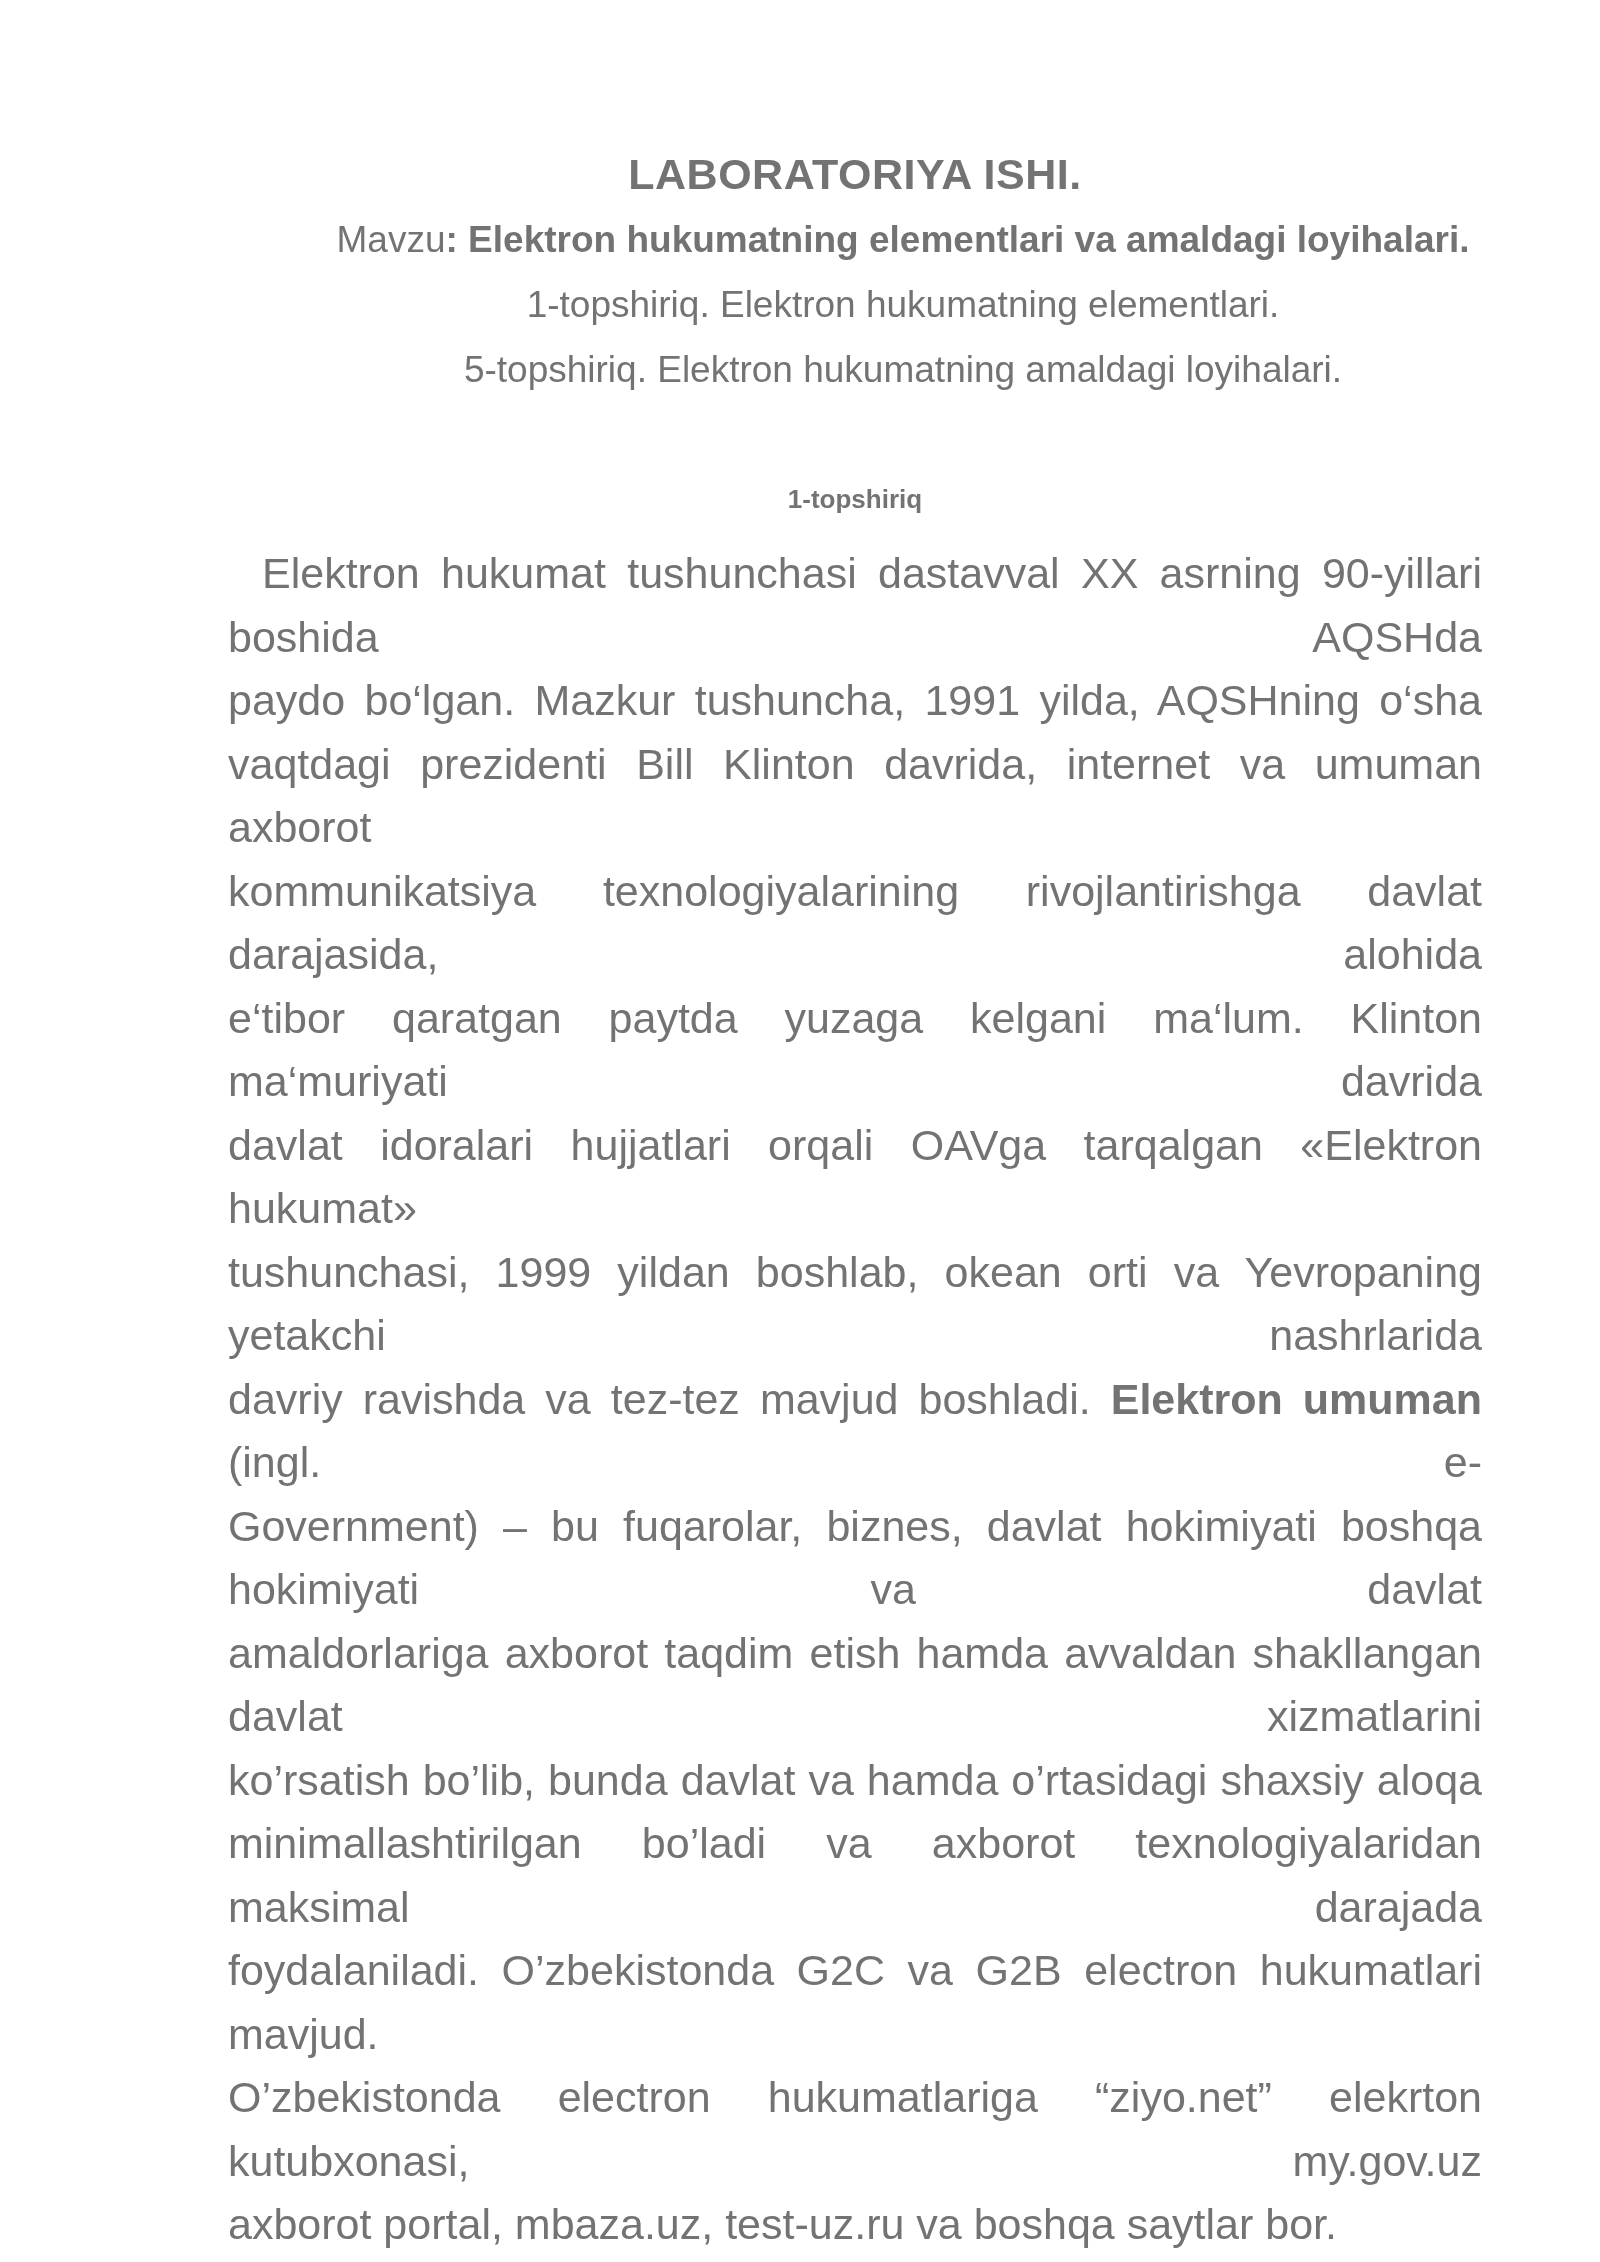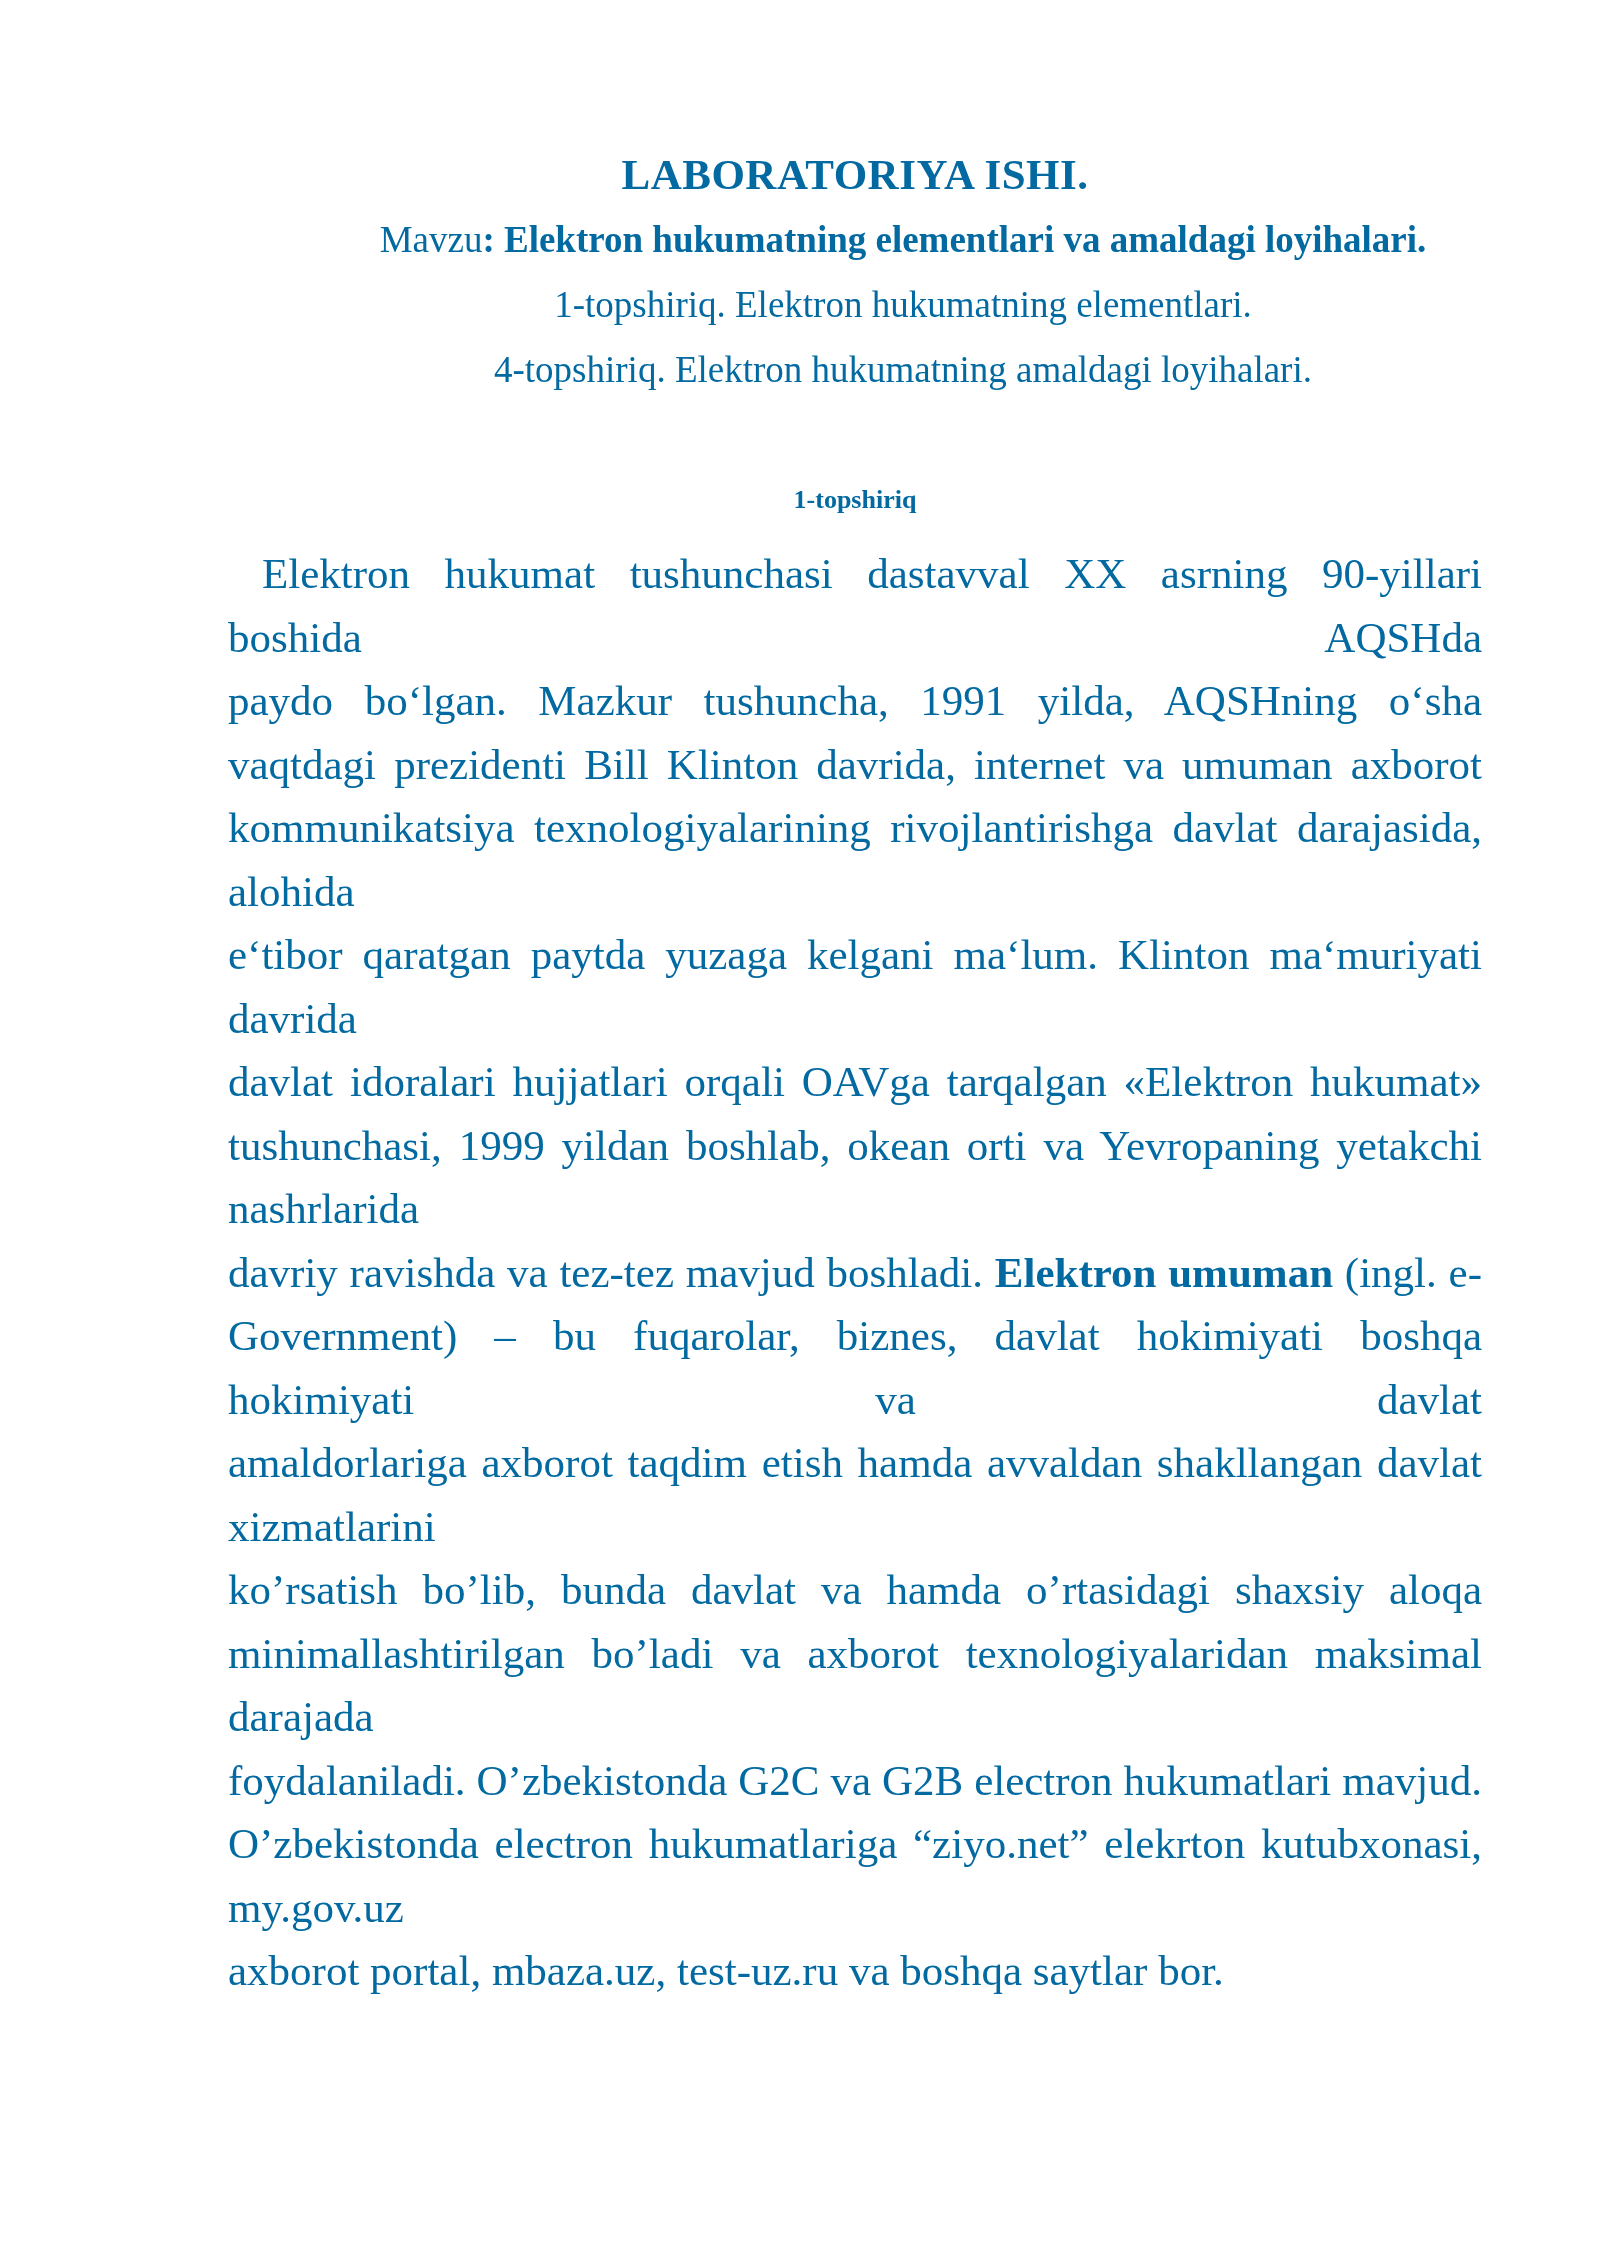--- a/index.html
+++ b/index.html
@@ -1,22 +1,22 @@
 <!DOCTYPE html>
 <html><head>
 <meta charset="utf-8">
 <style>
   html, body { margin: 0; padding: 0; background: #ffffff; }
   .page {
     position: relative;
     width: 1600px;
     height: 2262px;
     background: #ffffff;
-    color: #0369a1;
-    font-family: Liberation Serif, serif;
+    color: #737373;
+    font-family: Liberation Sans, sans-serif;
     overflow: hidden;
   }
   .content {
     padding: 142px 118px 0 228px; 
   }
   .title {
     font-size: 43px;
     font-weight: bold;
     line-height: 65px;
     text-align: center;
@@ -52,21 +52,21 @@
 
 <div class="page">
   <div class="content">
 
     <div class="title">LABORATORIYA ISHI.</div>
 
     <div class="line indent"><span>Mavzu</span><span class="b">: Elektron hukumatning elementlari va amaldagi loyihalari.</span></div>
 
     <div class="line indent">1-topshiriq. Elektron hukumatning elementlari.</div>
 
-    <div class="line indent">4-topshiriq. Elektron hukumatning amaldagi loyihalari.</div>
+    <div class="line indent">5-topshiriq. Elektron hukumatning amaldagi loyihalari.</div>
 
     <div class="spacer"></div>
 
     <div class="heading">1-topshiriq</div>
 
     <div class="para">
       <div class="pl first">Elektron hukumat tushunchasi dastavval XX asrning 90-yillari boshida AQSHda</div>
       <div class="pl">paydo bo‘lgan. Mazkur tushuncha, 1991 yilda, AQSHning o‘sha</div>
       <div class="pl">vaqtdagi prezidenti Bill Klinton davrida, internet va umuman axborot</div>
       <div class="pl">kommunikatsiya texnologiyalarining rivojlantirishga davlat darajasida, alohida</div>

